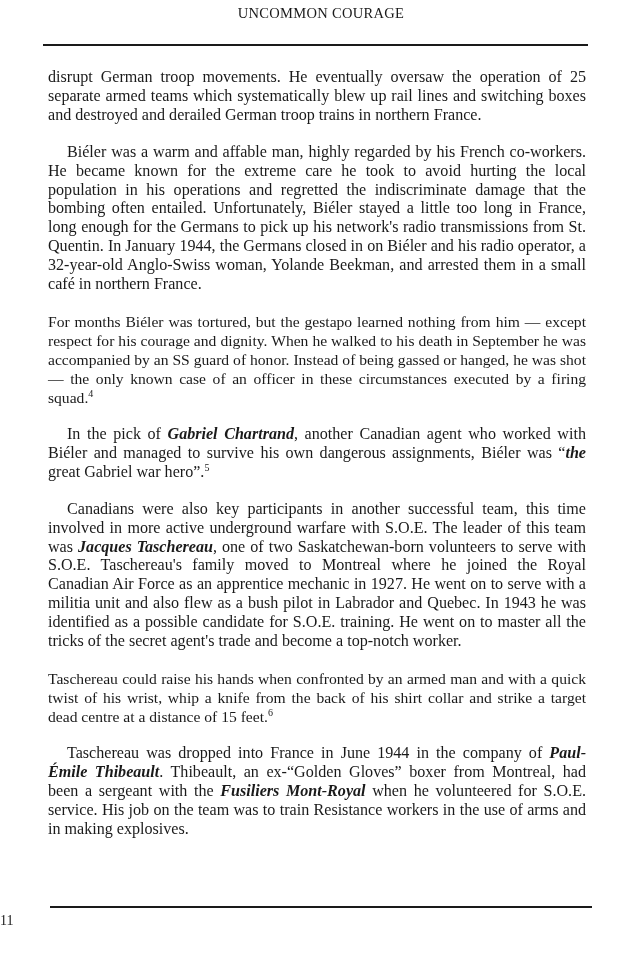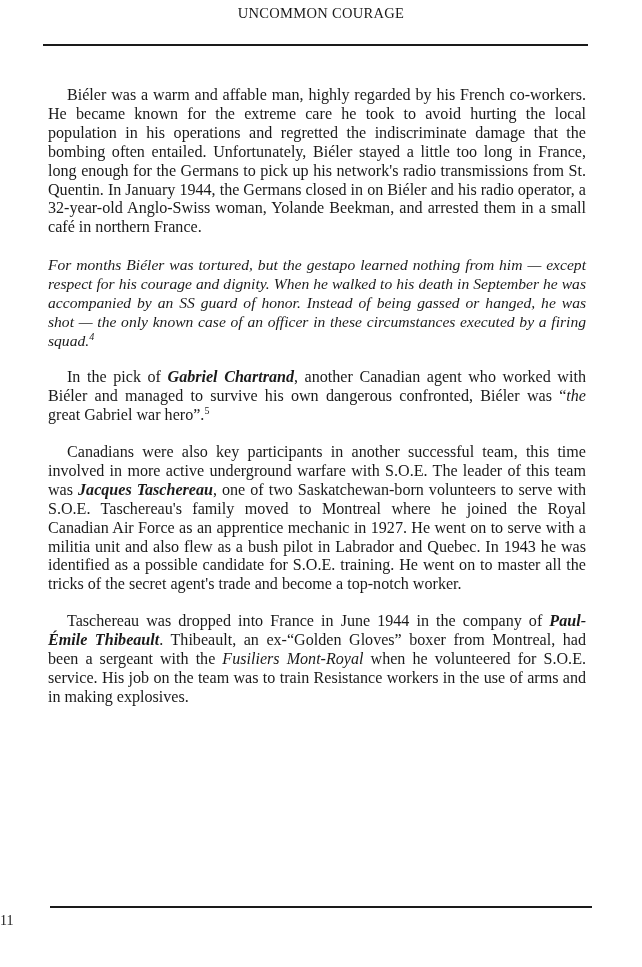--- a/index.html
+++ b/index.html
@@ -24,39 +24,41 @@
     position: absolute; top: 913px; left: 0; width: 642px;
     text-align: left; font-size: 14px;
   }
   .body {
     position: absolute; top: 68px; left: 48px; width: 538px;
     font-size: 16.1px; line-height: 18.9px; text-align: justify;
   }
   .body p { margin: 0; }
   .body p.gap { margin-top: 18px; }
   .body p.indent { text-indent: 19px; }
-  .body p.quote { font-style: italic; font-size: 15.6px; line-height: 19px; }
+  .body p.quote { font-size: 15.6px; line-height: 19px; }
   .body .name { font-weight: bold; font-style: italic; }
   .body sup { font-size: 10px; line-height: 0; vertical-align: 6px; }
-  .body em { font-style: italic; }
+  .body em { font-style: italic; font-weight: bold; }
 </style>
 </head>
 <body>
 
 <div class="running-head">UNCOMMON COURAGE</div>
 <div class="rule-top"></div>
 
 <div class="body">
+  <p>disrupt German troop movements. He eventually oversaw the operation of 25 separate armed teams which systematically blew up rail lines and switching boxes and destroyed and derailed German troop trains in northern France.</p>
 
   <p class="gap indent">Biéler was a warm and affable man, highly regarded by his French co-workers. He became known for the extreme care he took to avoid hurting the local population in his operations and regretted the indiscriminate damage that the bombing often entailed. Unfortunately, Biéler stayed a little too long in France, long enough for the Germans to pick up his network's radio transmissions from St. Quentin. In January 1944, the Germans closed in on Biéler and his radio operator, a 32-year-old Anglo-Swiss woman, Yolande Beekman, and arrested them in a small café in northern France.</p>
 
   <p class="gap quote"><span>For months Biéler was tortured, but the gestapo learned nothing from him — except respect for his courage and dignity. When he walked to his death in September he was accompanied by an SS guard of honor. Instead of being gassed or hanged, he was shot — the only known case of an officer in these circumstances executed by a firing squad.</span><sup>4</sup></p>
 
-  <p class="gap indent"><span>In the pick of </span><span class="name">Gabriel Chartrand</span><span>, another Canadian agent who worked with Biéler and managed to survive his own dangerous confronted, Biéler was “</span><em>the</em><span> great Gabriel war hero”.</span><sup>5</sup></p>
+  <p class="gap indent"><span>In the pick of </span><span class="name">Gabriel Chartrand</span><span>, another Canadian agent who worked with Biéler and managed to survive his own dangerous assignments, Biéler was “</span><em>the</em><span> great Gabriel war hero”.</span><sup>5</sup></p>
 
   <p class="gap indent"><span>Canadians were also key participants in another successful team, this time involved in more active underground warfare with S.O.E. The leader of this team was </span><span class="name">Jacques Taschereau</span><span>, one of two Saskatchewan-born volunteers to serve with S.O.E. Taschereau's family moved to Montreal where he joined the Royal Canadian Air Force as an apprentice mechanic in 1927. He went on to serve with a militia unit and also flew as a bush pilot in Labrador and Quebec. In 1943 he was identified as a possible candidate for S.O.E. training. He went on to master all the tricks of the secret agent's trade and become a top-notch worker.</span></p>
 
+  <p class="gap quote"><span>Taschereau could raise his hands when confronted by an armed man and with a quick twist of his wrist, whip a knife from the back of his shirt collar and strike a target dead centre at a distance of 15 feet.</span><sup>6</sup></p>
 
   <p class="gap indent"><span>Taschereau was dropped into France in June 1944 in the company of </span><span class="name">Paul-Émile Thibeault</span><span>. Thibeault, an ex-“Golden Gloves” boxer from Montreal, had been a sergeant with the </span><em>Fusiliers Mont-Royal</em><span> when he volunteered for S.O.E. service. His job on the team was to train Resistance workers in the use of arms and in making explosives.</span></p>
 </div>
 
 <div class="rule-bottom"></div>
 <div class="folio">11</div>
 
 </body></html>

